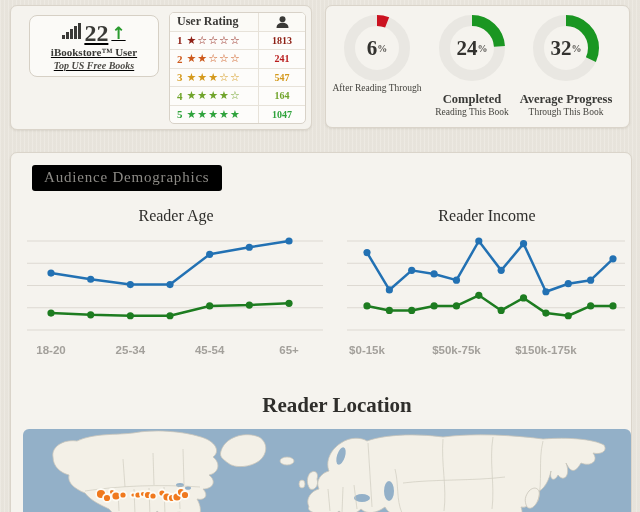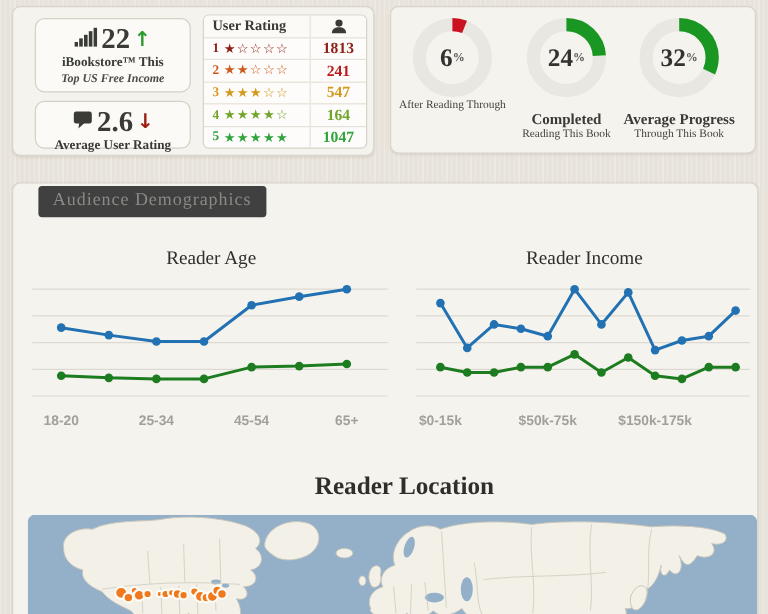--- a/index.html
+++ b/index.html
@@ -19,60 +19,60 @@
     box-sizing:border-box;
   }
   #left-panel{left:10px;top:5px;width:302px;height:125px;}
   #right-panel{left:325px;top:5px;width:305px;height:123px;}
   #demo-panel{left:10px;top:152px;width:622px;height:372px;}
 
   
   .stat-card{
     position:absolute;left:18px;width:130px;background:#fbfaf7;
     border:1px solid #d6d0c5;border-radius:8px;text-align:center;
-    box-sizing:border-box;padding-top:4px;
+    box-sizing:border-box;padding-top:4px;text-decoration:underline;
   }
   #rank-card{top:9px;height:62px;}
   #rating-card{top:78px;height:40px;}
   .stat-top{display:flex;align-items:center;justify-content:center;gap:3px;height:26px;}
   .stat-value{font-size:24px;font-weight:bold;color:#3a3a37;line-height:1;}
   .trend{font-size:17px;font-weight:bold;line-height:1;font-family:"DejaVu Sans",sans-serif;}
   .stat-label{font-size:11px;font-weight:bold;color:#3a3a37;line-height:1.25;}
   .stat-sublabel{font-size:10px;font-style:italic;font-weight:bold;color:#4c4a45;line-height:1.2;}
 
   
   #rating-table{
     position:absolute;left:158px;top:6px;width:137px;height:112px;
     background:#fdfcfa;border:1px solid #d8d2c8;border-radius:5px;
     display:flex;flex-direction:column;overflow:hidden;box-sizing:border-box;
   }
   .trow{flex:1;display:flex;border-bottom:1px solid #e7e2d9;align-items:center;}
   .trow:last-child{border-bottom:none;}
   .tcell-stars{flex:1;padding-left:7px;display:flex;align-items:center;gap:4px;}
-  .tcell-count{width:46px;text-align:center;border-left:1px solid #e7e2d9;font-weight:bold;font-size:13px;align-self:stretch;display:flex;align-items:center;justify-content:center;}
+  .tcell-count{width:46px;text-align:center;border-left:1px solid #e7e2d9;font-weight:bold;font-size:10px;align-self:stretch;display:flex;align-items:center;justify-content:center;}
   .thead .tcell-stars{font-weight:bold;font-size:12px;color:#3b3a37;}
   .thead{background:#fbfaf6;}
   .rnum{font-size:11px;font-weight:bold;}
   .rstars{font-size:11px;letter-spacing:1px;font-family:"DejaVu Sans",sans-serif;}
 
   
   .gauge-block{position:absolute;top:0;width:100px;text-align:center;padding-top:8px;}
   .gauge-wrap{position:relative;width:68px;height:68px;margin:0 auto;}
   .gauge-center{
     position:absolute;left:0;top:0;width:68px;height:68px;
     display:flex;align-items:center;justify-content:center;
   }
   .gauge-num{font-size:21px;font-weight:bold;color:#33322f;line-height:1;}
   .gauge-pct{font-size:10px;font-weight:bold;color:#55534f;vertical-align:7px;}
   .gauge-label{margin-top:10px;font-size:12.5px;font-weight:bold;color:#3a3a37;white-space:nowrap;line-height:1.15;}
   .gauge-sublabel{font-size:9.5px;color:#45443f;white-space:nowrap;line-height:1.3;}
 
   
   #section-badge{
-    position:absolute;left:21px;top:2px;background:#404040;border-radius:3px;
+    position:absolute;left:21px;top:12px;background:#000000;border-radius:3px;
     padding:4px 12px 5px;font-size:15px;letter-spacing:.8px;color:#8c8a85;
   }
   .chart-block{position:absolute;top:54px;}
   #age-chart-block{left:10px;width:310px;}
   #income-chart-block{left:330px;width:292px;}
   .chart-title{text-align:center;font-size:16px;font-weight:normal;color:#2f2e2b;height:26px;}
   #map-title{position:absolute;left:16px;top:240px;width:100%;text-align:center;font-size:21px;font-weight:bold;color:#2f2e2b;}
   #map-wrap{
     position:absolute;left:12px;top:276px;width:608px;height:94px;
     border-radius:6px 6px 0 0;overflow:hidden;
@@ -92,36 +92,24 @@
             <rect x="0" y="12" width="3" height="4" fill="#3a3a37"></rect>
             <rect x="4" y="9" width="3" height="7" fill="#3a3a37"></rect>
             <rect x="8" y="6" width="3" height="10" fill="#3a3a37"></rect>
             <rect x="12" y="3" width="3" height="13" fill="#3a3a37"></rect>
             <rect x="16" y="0" width="3" height="16" fill="#3a3a37"></rect>
           </svg>
         </span>
         <span class="stat-value">22</span>
         <span class="trend" id="rank-trend" style="color: rgb(42, 155, 47);">↑</span>
       </div>
-      <div class="stat-label">iBookstore™ This</div>
-      <div class="stat-sublabel">Top US Free Income</div>
-    </div>
-
-    <div class="stat-card" id="rating-card">
-      <div class="stat-top">
-        <span>
-          <svg width="18" height="16" viewBox="0 0 17 16">
-            <path d="M3,1 C1.5,1 1,2 1,3.5 L1,8.5 C1,10 1.5,11 3,11 L5.5,11 L4.8,15 L9.5,11 L14,11 C15.5,11 16,10 16,8.5 L16,3.5 C16,2 15.5,1 14,1 Z" fill="#3a3a37"></path>
-          </svg>
-        </span>
-        <span class="stat-value">2.6</span>
-        <span class="trend" id="rating-trend" style="color: rgb(156, 29, 18);">↓</span>
-      </div>
-      <div class="stat-label">Average User Rating</div>
-    </div>
+      <div class="stat-label">iBookstore™ User</div>
+      <div class="stat-sublabel">Top US Free Books</div>
+    </div>
+
 
     <div id="rating-table">
       <div class="trow thead">
         <div class="tcell-stars">User Rating</div>
         <div class="tcell-count">
           <svg width="13" height="12" viewBox="0 0 13 12">
             <circle cx="6.5" cy="3.2" r="3" fill="#3a3a37"></circle>
             <path d="M0.5,12 C0.5,8.2 3.2,6.8 6.5,6.8 C9.8,6.8 12.5,8.2 12.5,12 Z" fill="#3a3a37"></path>
           </svg>
         </div>

